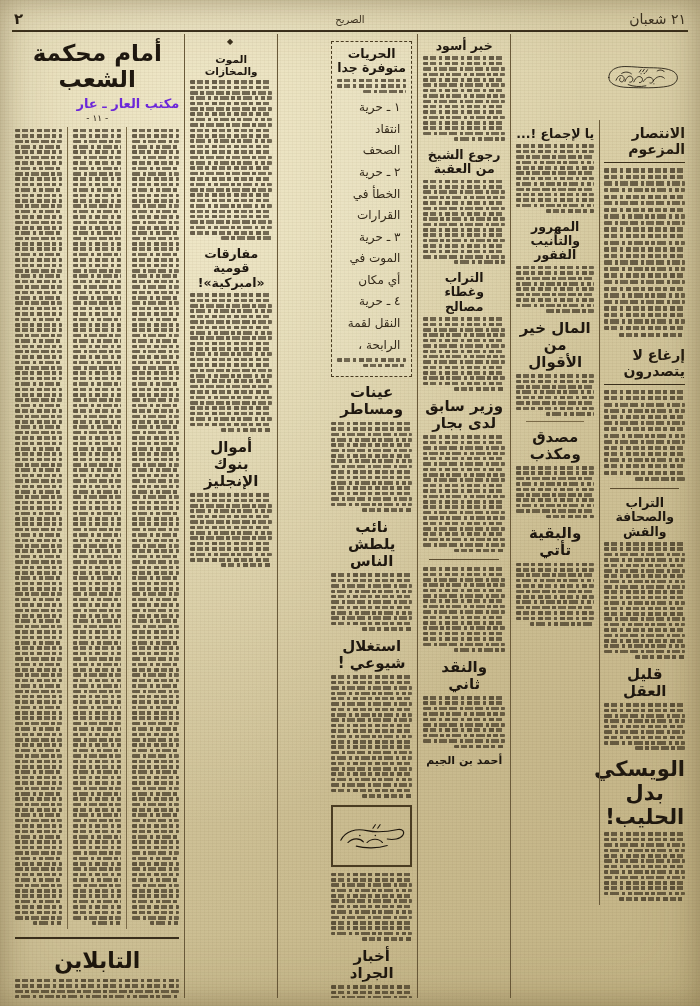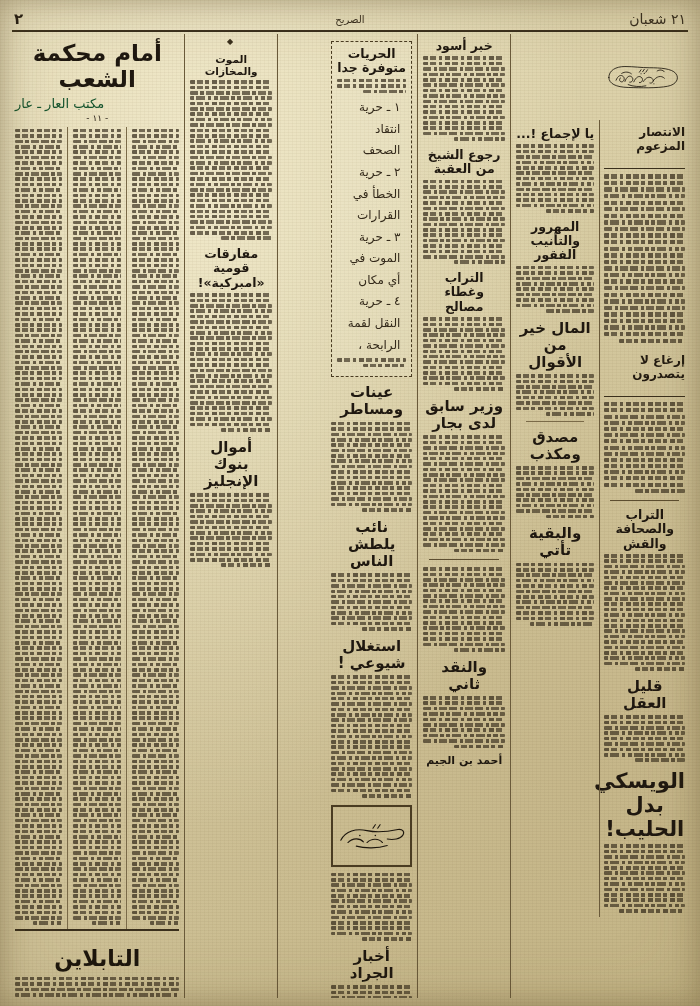--- a/index.html
+++ b/index.html
@@ -80,26 +80,26 @@
     color:#1f1810;
     line-height:1.15;
     margin:7px 0 3px 0;
     letter-spacing:0px;
   }
   .hl-xl{font-size:21px;}
   .hl-lg{font-size:15px;}
   .hl-md{font-size:12.5px;}
   .hl-sm{font-size:10.5px;}
   .sub{
-    text-align:left;font-size:10px;color:#14532d;margin:1px 0 2px 0;font-weight:normal;
+    text-align:right;font-size:10px;color:#6d28d9;margin:1px 0 2px 0;font-weight:bold;
   }
   .dash{text-align:center;font-size:9px;margin:0 0 4px 0;color:#2a2218;}
   .hl-ul{
-    text-align:right;font-size:12px;font-weight:bold;color:#231b11;
-    border-bottom:1px solid #3a2f1c;display:inline-block;margin:6px 0 3px 0;padding-bottom:15px;
+    text-align:right;font-size:14px;font-weight:bold;color:#231b11;
+    border-bottom:1px solid #3a2f1c;display:inline-block;margin:6px 0 3px 0;padding-bottom:5px;
   }
 
   
   .body{margin:2px 0 4px 0;}
   .body .ln{
     height:4px;margin:2.2px 0;
     background:
       repeating-linear-gradient(90deg,
         rgba(52,42,26,.80) 0 5px,
         rgba(52,42,26,0) 5px 7px,
@@ -153,21 +153,21 @@
     border:2px solid #4a3c22;
     padding:3px;margin:7px 0 6px;
     height:52px;position:relative;
     display:flex;align-items:center;justify-content:center;
   }
   .nukta svg{width:100%;height:46px;}
 
   
   .adbox{
     border-top:2px solid #3a2f1c;
-    padding-top:11px;
+    margin-top:8px;padding-top:5px;
   }
   .ad-title{
     text-align:center;font-size:22px;font-weight:bold;color:#1d160d;margin:4px 0 6px;
   }
   .numlist{font-size:12px;line-height:1.8;direction:rtl;text-align:right;padding-right:6px;color:#33291a;}
   .sig{text-align:center;font-size:11px;font-weight:bold;margin:6px 0 2px;color:#1f1810;}
 </style>
 </head>
 <body>
 

